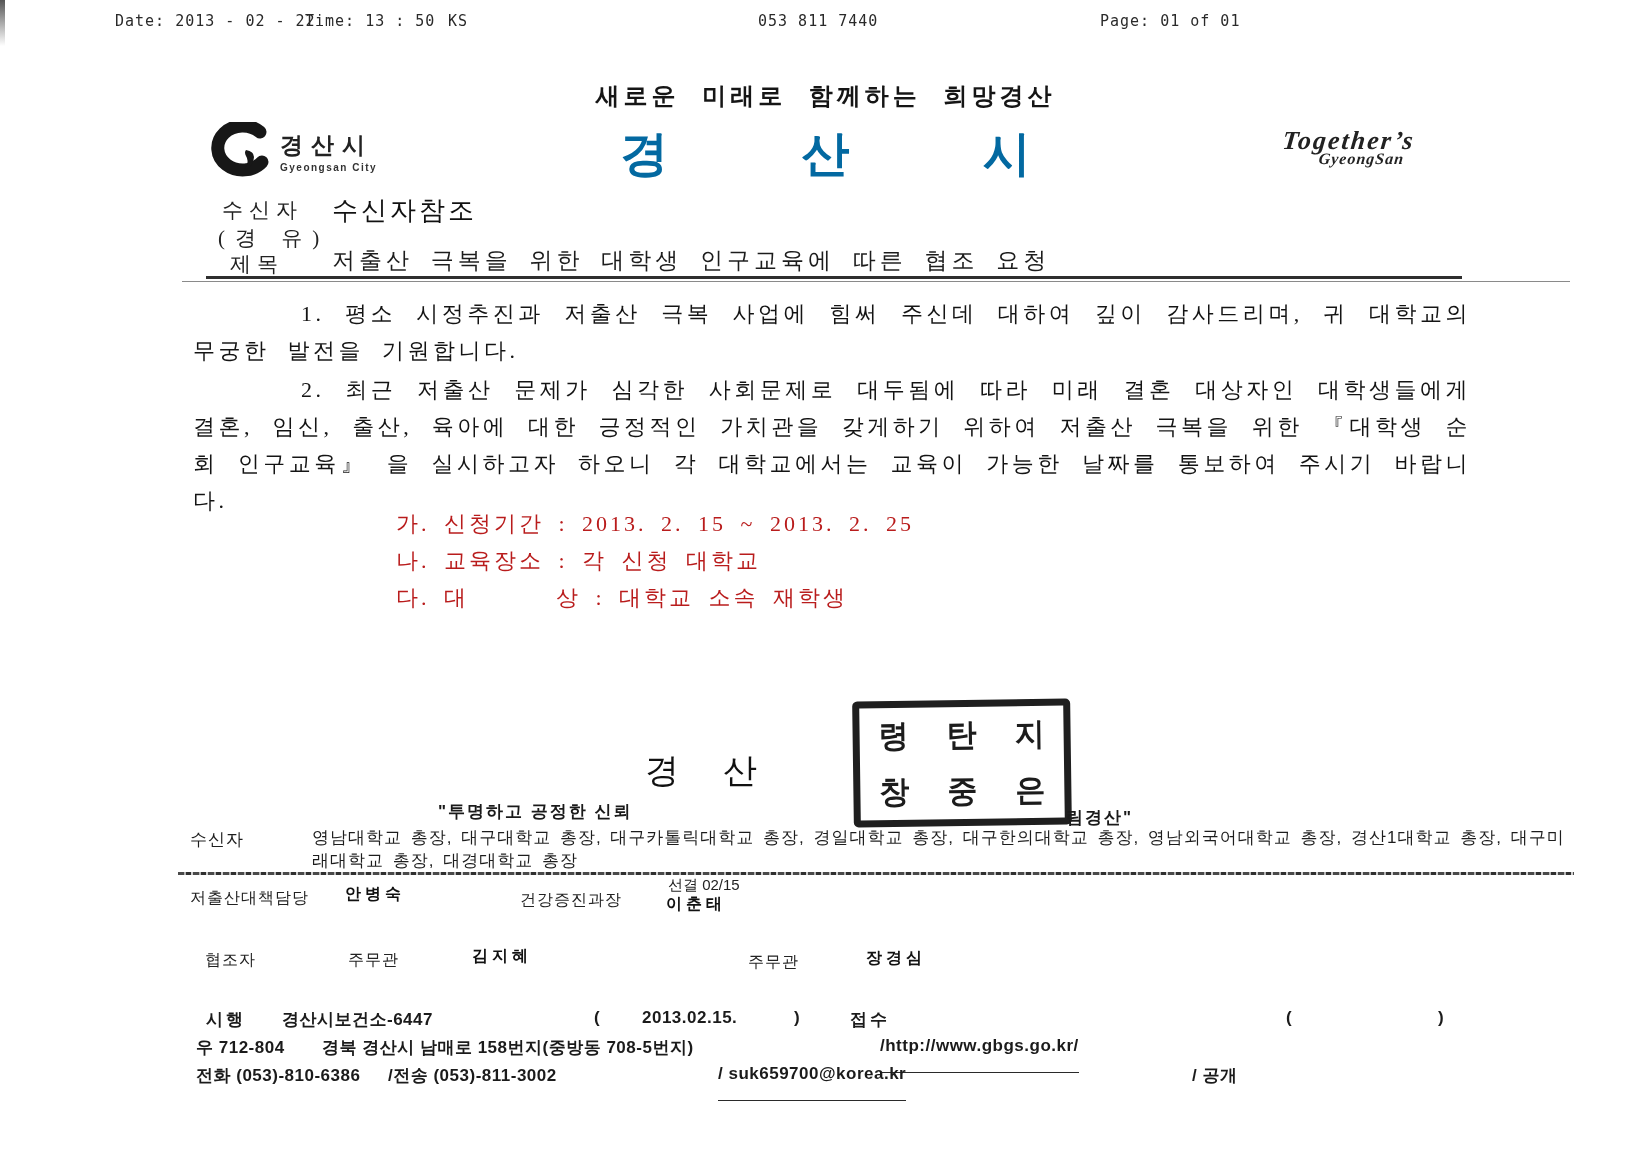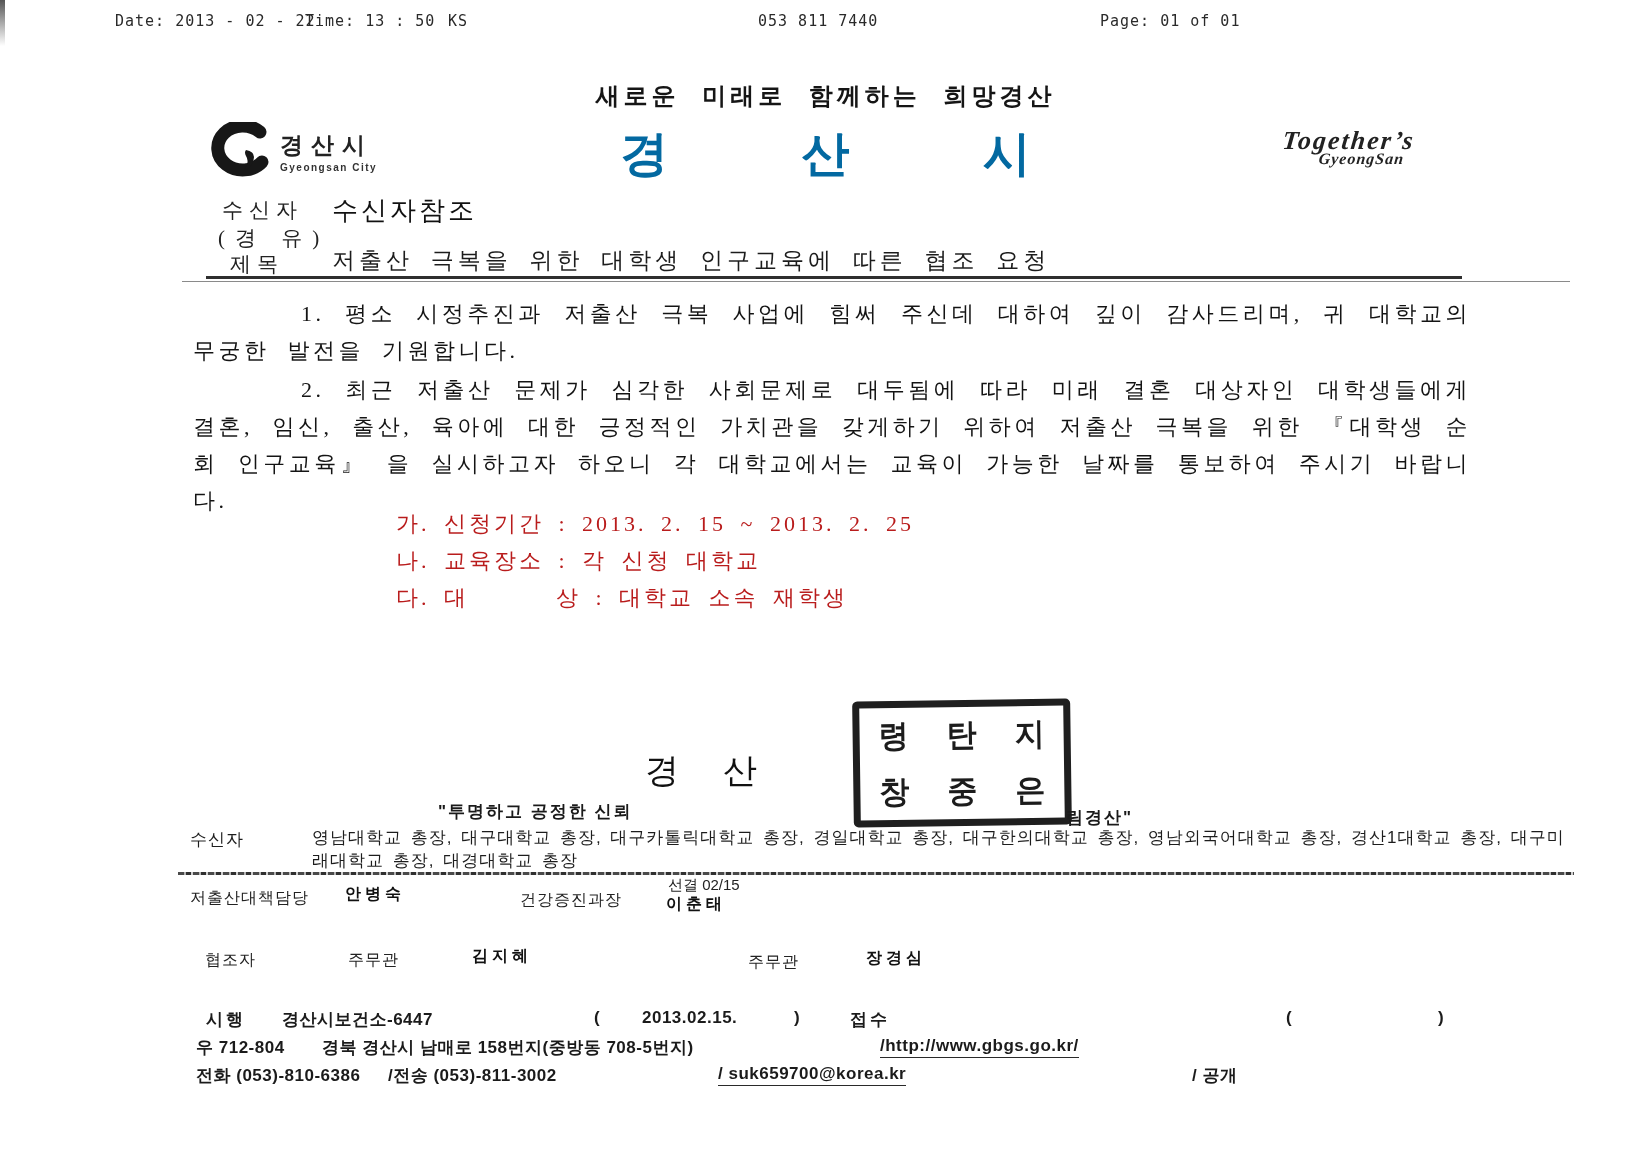--- a/index.html
+++ b/index.html
@@ -42,21 +42,21 @@
     font-family:"Liberation Sans",sans-serif;font-weight:bold;font-size:30px;color:#1c1c1c;transform:scaleY(1.05);}
   .slogan2{font-family:"Liberation Sans",sans-serif;font-weight:bold;font-size:17px;letter-spacing:2px;color:#1a1a1a;}
   
   .small-gothic{font-family:"Liberation Sans",sans-serif;font-size:17px;color:#1d1d1d;letter-spacing:1px;}
   .recipients-value{width:1265px;line-height:23px;word-spacing:3px;}
   .hatch{height:3px;background:repeating-linear-gradient(90deg,#4a4a4a 0 6px,#b5b5b5 6px 8px,#303030 8px 13px,#cfcfcf 13px 15px);}
   .official-title{font-family:Liberation Sans, sans-serif;font-size:16px;color:#222;letter-spacing:1px;}
   .official-name{font-family:"Liberation Sans",sans-serif;font-weight:bold;font-size:16px;color:#111;letter-spacing:4px;}
   .approval{font-family:"Liberation Sans",sans-serif;font-size:15px;color:#222;}
   .footer-line{font-family:"Liberation Sans",sans-serif;font-size:17px;font-weight:600;color:#1b1b1b;letter-spacing:0.5px;}
-  .u{border-bottom:1.5px solid #2a2a2a;padding-bottom:1px;}
+  .u{border-bottom:1.5px solid #2a2a2a;padding-bottom:16px;}
   .artifact{background:linear-gradient(180deg,#555,#bbb 60%,transparent);width:5px;height:46px;left:0;top:0;}
 </style>
 </head>
 <body>
 
 <div class="page">
 
   <div class="abs artifact"></div>
 
   <div>

